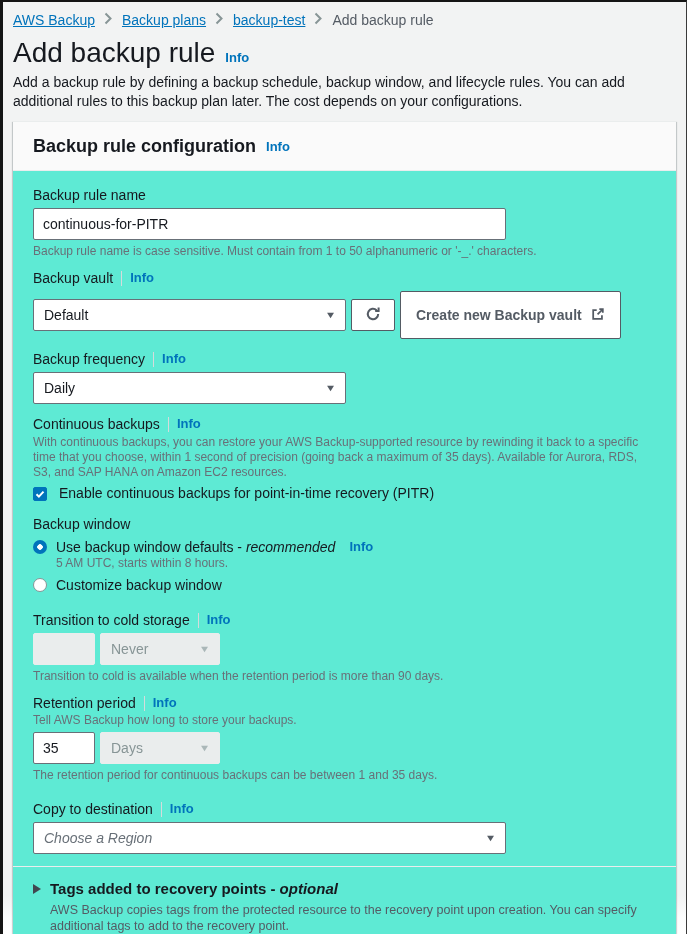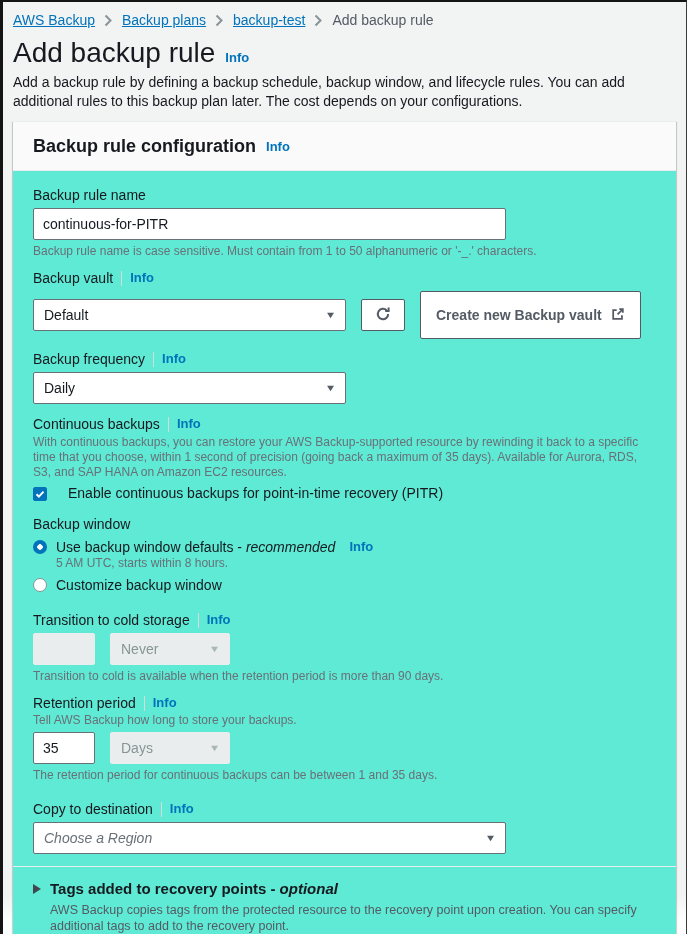--- a/index.html
+++ b/index.html
@@ -10,21 +10,21 @@
     color: #16191f;
     background: linear-gradient(180deg, #f2f3f3 0, #f2f3f3 896px, #fcfdfd 918px, #ffffff 934px);
     border-top: 2px solid #141414;
     border-left: 3px solid #141414;
     border-right: 1px solid #3a3a3a;
     overflow: hidden;
   }
   a { cursor: pointer; }
 
   
-  .breadcrumb { display: flex; align-items: center; gap: 9px; padding: 10px 10px 0; font-size: 14px; line-height: 16px; }
+  .breadcrumb { display: flex; align-items: flex-start; gap: 9px; padding: 10px 10px 0; font-size: 14px; line-height: 16px; }
   .breadcrumb a { color: #0073bb; text-decoration: underline; }
   .breadcrumb .bc-current { color: #545b64; }
   .bc-sep { display: inline-flex; }
 
   
   .h1-row { display: flex; align-items: baseline; gap: 10px; padding: 0 10px; margin-top: 10px; }
   h1 { font-size: 28px; font-weight: 400; line-height: 30px; color: #16191f; }
   .info-link { color: #0073bb; font-size: 13px; font-weight: 700; text-decoration: none; white-space: nowrap; }
   .page-desc { padding: 0 10px; margin-top: 5px; font-size: 14px; line-height: 19px; color: #16191f; max-width: 676px; }
 
@@ -66,33 +66,33 @@
   .select {
     height: 32px; border: 1px solid #687078; border-radius: 2px; background: #fff;
     display: flex; align-items: center; justify-content: space-between;
     padding: 0 10px; font-size: 14px; cursor: pointer;
   }
   .select .arrow { font-size: 9px; color: #545b64; transform: scaleX(1.3); }
   .select.disabled { background: #eaeded; border-color: #eaeded; color: #879596; cursor: default; }
   .select.disabled .arrow { color: #aab7b8; }
   .select .placeholder { font-style: italic; color: #687078; }
 
-  .control-row { display: flex; align-items: center; gap: 15px; }
+  .control-row { display: flex; align-items: center; gap: 5px; }
 
   .icon-btn {
     width: 44px; height: 32px; background: #fff; border: 1px solid #545b64; border-radius: 2px;
     display: flex; align-items: center; justify-content: center; cursor: pointer;
   }
   .secondary-btn {
     height: 48px; background: #fff; border: 1px solid #545b64; border-radius: 2px;
     font-family: inherit; font-size: 14px; font-weight: 700; color: #545b64;
     padding: 0 15px; display: flex; align-items: center; gap: 9px; cursor: pointer;
   }
 
-  .checkbox-row { display: flex; align-items: center; gap: 21px; font-size: 14px; line-height: 17px; margin-top: 5px; cursor: pointer; }
+  .checkbox-row { display: flex; align-items: center; gap: 12px; font-size: 14px; line-height: 17px; margin-top: 5px; cursor: pointer; }
   .checkbox {
     width: 14px; height: 14px; background: #0073bb; border: 1px solid #0073bb; border-radius: 2px;
     display: inline-flex; align-items: center; justify-content: center; flex: none;
   }
 
   .radio-row { display: flex; align-items: center; gap: 9px; font-size: 14px; line-height: 16px; margin-top: 7px; cursor: pointer; }
   .radio { width: 14px; height: 14px; border-radius: 50%; flex: none; }
   .radio.selected { background: radial-gradient(circle at 50% 50%, #fff 0 2.5px, #0073bb 3px); }
   .radio.unselected { background: #fff; border: 1px solid #879596; }
   .radio-sub { margin: 1px 0 0 23px; font-size: 12px; line-height: 14px; color: #687078; }

